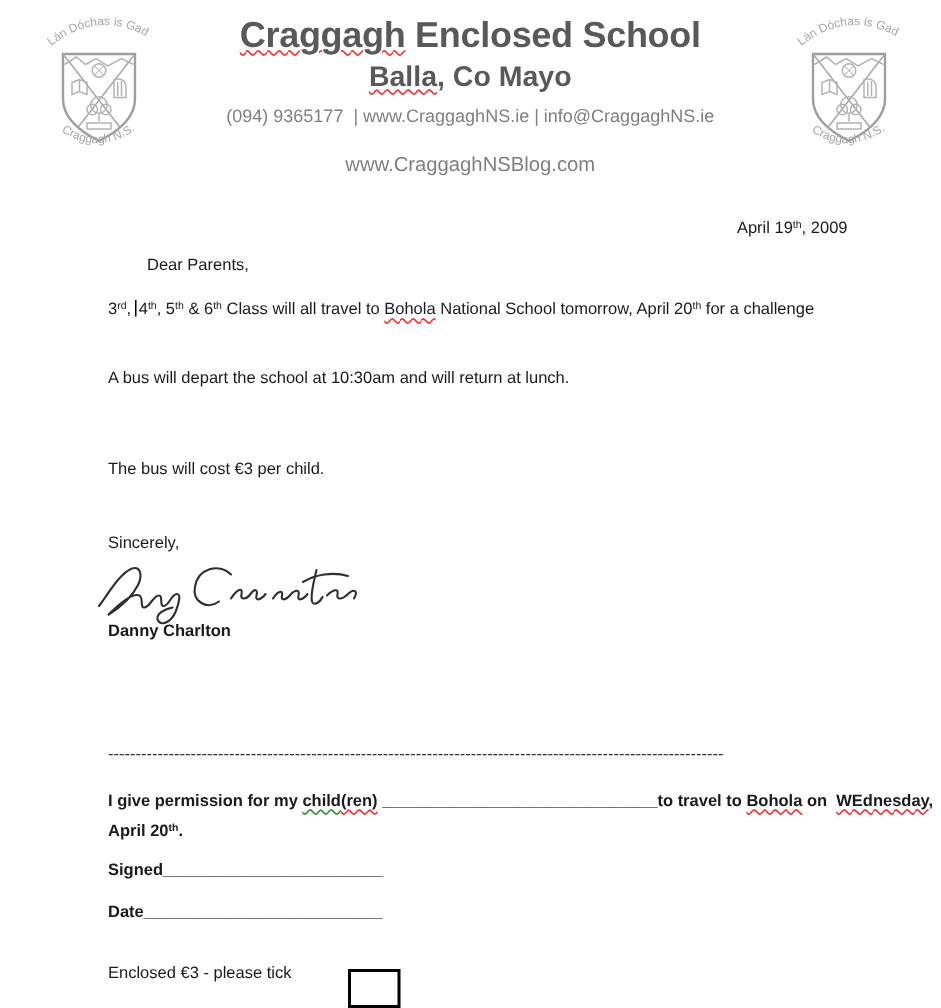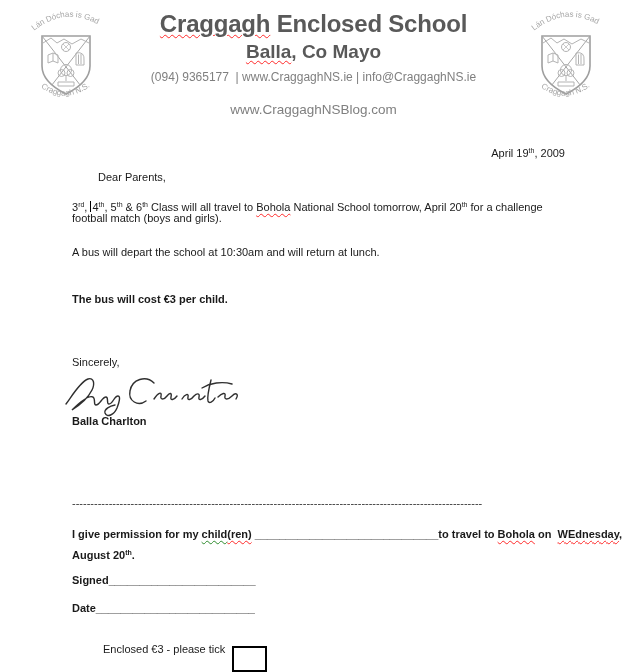--- a/index.html
+++ b/index.html
@@ -99,50 +99,49 @@
 
   <div class="abs center hdr-contact">(094) 9365177  | www.CraggaghNS.ie | info@CraggaghNS.ie</div>
 
   <div class="abs center hdr-blog">www.CraggaghNSBlog.com</div>
 
   <div class="abs date-line body-txt"><span>April 19</span><span class="sup">th</span><span>, 2009</span></div>
 
   <div class="abs body-txt" style="left:72px; top:171px;margin-left:26px;">Dear Parents,</div>
 
   <div class="abs body-txt nowrap" style="left:72px; top:198px;"><span>3</span><span class="sup">rd</span><span>, </span><span class="caret"></span><span>4</span><span class="sup">th</span><span>, </span><span>5</span><span class="sup">th</span><span> &amp; </span><span>6</span><span class="sup">th</span><span> Class will all travel to </span><span class="wavy-red">Bohola</span><span> National School tomorrow, April 20</span><span class="sup">th</span><span> for a challenge</span></div>
-  <div class="abs body-txt" style="left:72px; top:212px;">football match (boys and girls).</div>
 
   <div class="abs body-txt" style="left:72px; top:246px;text-align:center;">A bus will depart the school at 10:30am and will return at lunch.</div>
 
-  <div class="abs body-txt" style="left:72px; top:293px;font-weight:bold;">The bus will cost €3 per child.</div>
+  <div class="abs body-txt" style="left:72px; top:307px;">The bus will cost €3 per child.</div>
 
   <div class="abs body-txt" style="left:72px; top:356px;">Sincerely,</div>
 
   <div class="abs" style="left:62px; top:372px;">
     <svg width="190" height="48" viewBox="0 0 190 48">
       <g fill="none" stroke="#2f2f2f" stroke-width="1.4" stroke-linecap="round">
         <path d="M4 32 C10 24 18 10 26 7 C32 5 33 12 30 18 C26 26 18 33 10 38 C20 28 27 23 31 25 C34 27 31 33 34 33 C38 33 40 25 44 25 C47 25 44 32 47 32 C51 32 52 24 56 24 C59 24 57 31 55 36 C52 43 45 46 43 41 C42 37 48 34 53 33"></path>
         <path d="M92 11 C84 3 70 7 68 19 C66 29 76 35 84 29"></path>
         <path d="M92 27 C96 21 100 19 99 24 C98 28 102 28 105 24 C108 20 110 21 109 25 C108 29 112 28 115 24"></path>
         <path d="M120 27 C123 22 127 21 126 25 C125 29 129 28 132 24 C135 21 138 21 137 25 C136 29 140 28 143 24"></path>
         <path d="M149 8 C147 16 145 25 146 29 C147 32 151 30 153 26"></path>
         <path d="M140 16 C148 11 160 9 170 12"></path>
         <path d="M156 25 C160 21 164 20 163 24 C162 28 166 28 170 24 C174 20 177 22 174 27"></path>
       </g>
     </svg>
   </div>
 
-  <div class="abs body-txt bold" style="left:72px; top:415px;">Balla Charlton</div>
+  <div class="abs body-txt bold" style="left:72px; top:415px;">Danny Charlton</div>
 
   <div class="abs dashes">----------------------------------------------------------------------------------------------------------------</div>
 
   <div class="abs body-txt bold" style="left:72px; top:528px; white-space:pre;"><span>I give permission for my </span><span class="wavy-green">child</span><span class="wavy-red">(ren)</span><span> </span><span>______________________________</span><span>to travel to </span><span class="wavy-red">Bohola</span><span> on  </span><span class="wavy-red">WEdnesday</span><span>,</span></div>
-  <div class="abs body-txt bold" style="left:72px; top:546px;"><span>August 20</span><span class="sup">th</span><span>.</span></div>
+  <div class="abs body-txt bold" style="left:72px; top:546px;"><span>April 20</span><span class="sup">th</span><span>.</span></div>
 
   <div class="abs body-txt bold" style="left:72px; top:574px;"><span>Signed</span><span>________________________</span></div>
 
   <div class="abs body-txt bold" style="left:72px; top:602px;"><span>Date</span><span>__________________________</span></div>
 
-  <div class="abs body-txt" style="left:72px; top:643px;margin-left:31px;">Enclosed €3 - please tick</div>
+  <div class="abs body-txt" style="left:72px; top:643px;">Enclosed €3 - please tick</div>
 
   <div class="abs tickbox"></div>
 
 </div>
 
 </body></html>

